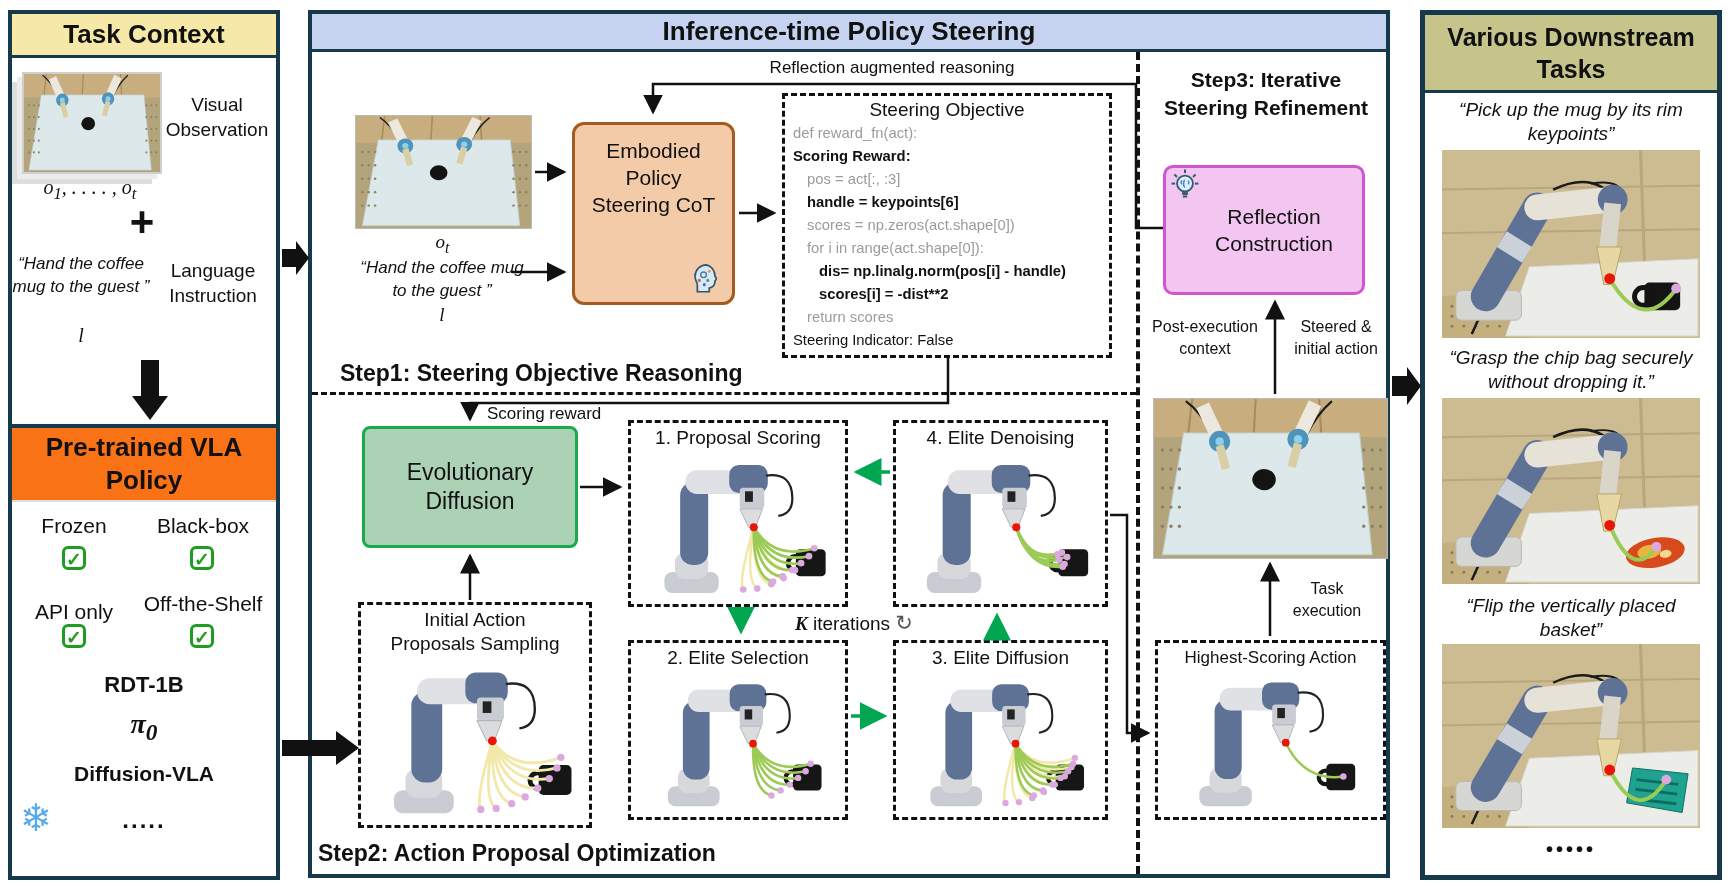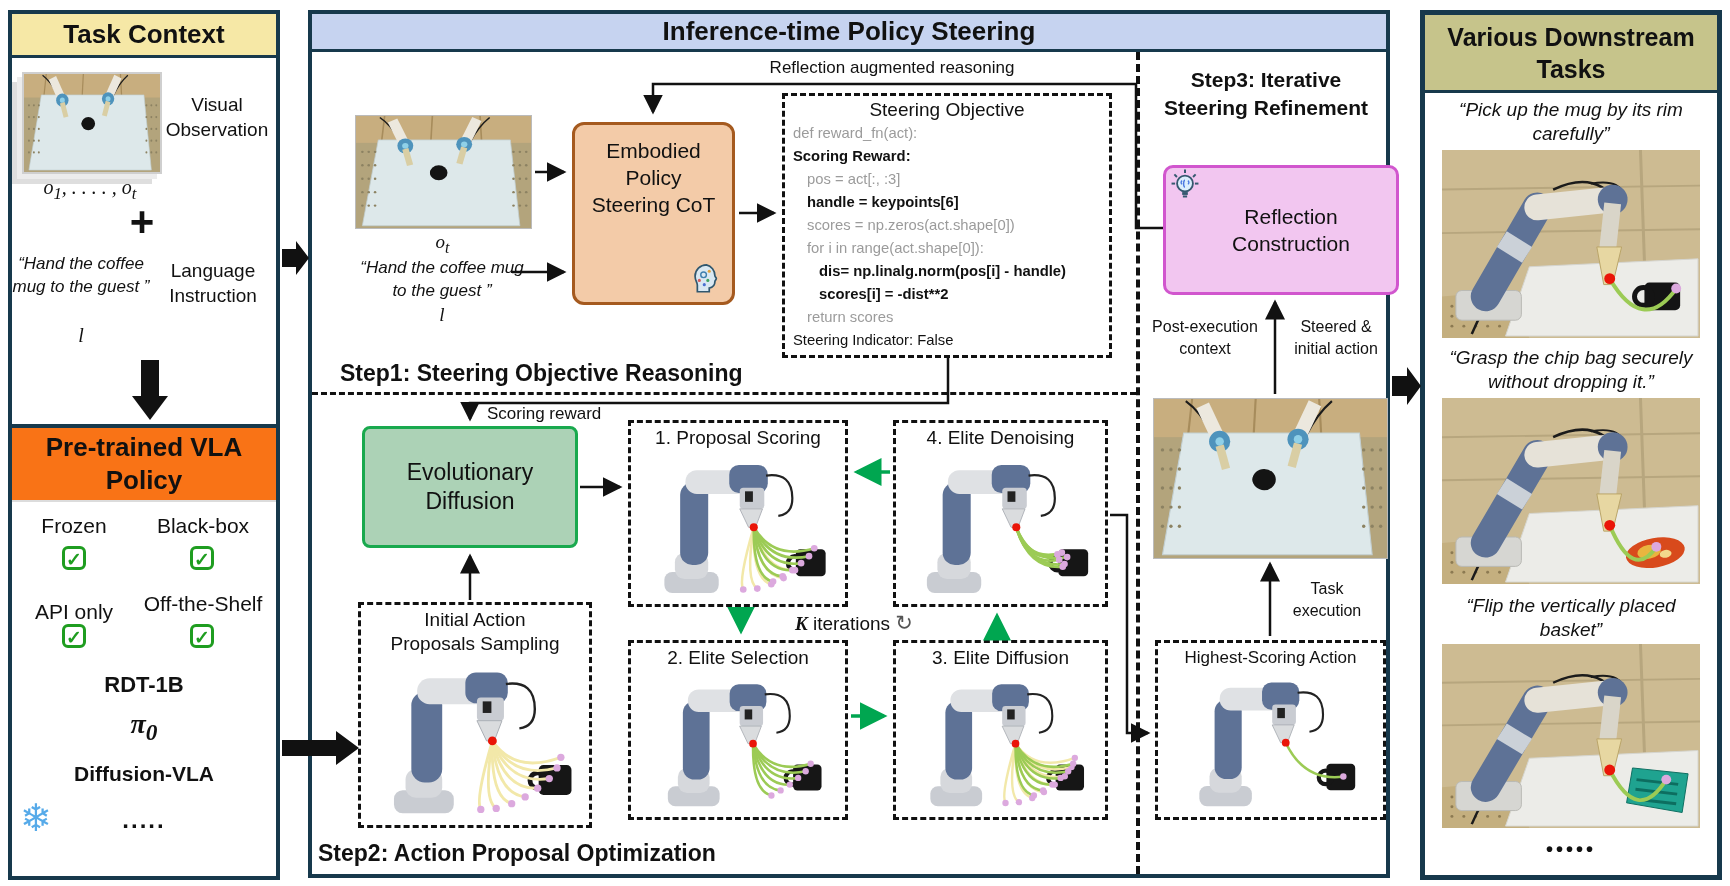--- a/index.html
+++ b/index.html
@@ -396,21 +396,21 @@
           <path d="M128 87 Q150.5 125 197 111" fill="none" stroke="#9CCB55" stroke-width="3"></path>
           <circle cx="197" cy="111" r="3.8" fill="#DCA9DE"></circle>
     <circle cx="128" cy="87" r="4.6" fill="#EA1508"></circle>
   </svg>
       </div>
   </div>
 
   <div class="abs b" style="left:318px;top:840px;font-size:23px;white-space:nowrap">Step2: Action Proposal Optimization</div>
 
   <div class="abs ctr b" style="left:1146px;top:66px;width:240px;font-size:21px;line-height:28px">Step3: Iterative Steering Refinement</div>
-  <div class="abs" style="left:1163px;top:165px;width:236px;height:130px;background:#F2C6F0;border:3px solid #D156CE;border-radius:10px;box-sizing:border-box;display:flex;align-items:center;justify-content:center;text-align:center;font-size:21px;line-height:27px;padding-left:20px">Reflection Construction</div>
+  <div class="abs" style="left:1163px;top:165px;width:202px;height:130px;background:#F2C6F0;border:3px solid #D156CE;border-radius:10px;box-sizing:border-box;display:flex;align-items:center;justify-content:center;text-align:center;font-size:21px;line-height:27px;padding-left:20px">Reflection Construction</div>
   <div class="abs" style="left:1168px;top:168px;width:34px;height:34px">
     <svg viewBox="0 0 24 24" width="34" height="34">
       <g stroke="#35586f" stroke-width="1.4" fill="none">
         <line x1="12" y1="1" x2="12" y2="3.5"></line>
           <line x1="4.5" y1="4.5" x2="6.3" y2="6.3"></line>
           <line x1="19.5" y1="4.5" x2="17.7" y2="6.3"></line>
         <line x1="2.5" y1="11" x2="5" y2="11"></line>
           <line x1="21.5" y1="11" x2="19" y2="11"></line>
       </g>
       <circle cx="12" cy="11" r="5.6" fill="#dbeefc" stroke="#35586f" stroke-width="1.3"></circle>
@@ -492,21 +492,21 @@
     <path d="M128 87 Q150 133 196 127" fill="none" stroke="#9CCB55" stroke-width="3"></path>
           <circle cx="196" cy="127" r="3.8" fill="#DCA9DE"></circle>
     <circle cx="128" cy="87" r="4.6" fill="#EA1508"></circle>
   </svg>
       </div>
   </div>
 
   <div class="panel" style="left:1420px;top:10px;width:302px;height:870px;border-width:5px">
     <div class="hdr" style="height:78px;background:#C6C48B;font-size:25px;line-height:32px;border-bottom:3px solid #17394c;padding:0 20px">Various Downstream Tasks</div>
   </div>
-  <div class="abs ctr quote" style="left:1434px;top:98px;width:274px;font-size:19px;line-height:24px">“Pick up the mug by its rim carefully”</div>
+  <div class="abs ctr quote" style="left:1434px;top:98px;width:274px;font-size:19px;line-height:24px">“Pick up the mug by its rim keypoints”</div>
   <div class="abs" style="left:1442px;top:150px;width:258px;height:188px">
       <svg viewBox="0 0 260 190" preserveAspectRatio="none" style="width:100%;height:100%">
     <rect width="260" height="190" fill="#CDBB92"></rect>
     <line x1="0" y1="40" x2="260" y2="36" stroke="#b7a67e" stroke-width="2"></line>
     <line x1="0" y1="84" x2="260" y2="80" stroke="#b7a67e" stroke-width="2"></line>
     <line x1="200" y1="0" x2="204" y2="112" stroke="#b7a67e" stroke-width="3"></line>
     <polygon points="0,148 72,142 88,190 0,190" fill="#C4AF7F"></polygon>
         <circle cx="10" cy="158" r="1.5" fill="#8c7a52"></circle>
         <circle cx="22" cy="158" r="1.5" fill="#8c7a52"></circle>
         <circle cx="34" cy="158" r="1.5" fill="#8c7a52"></circle>

